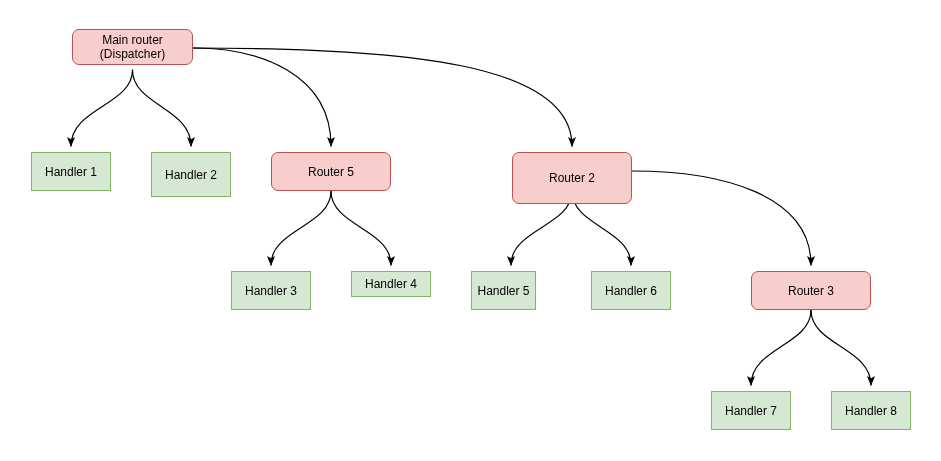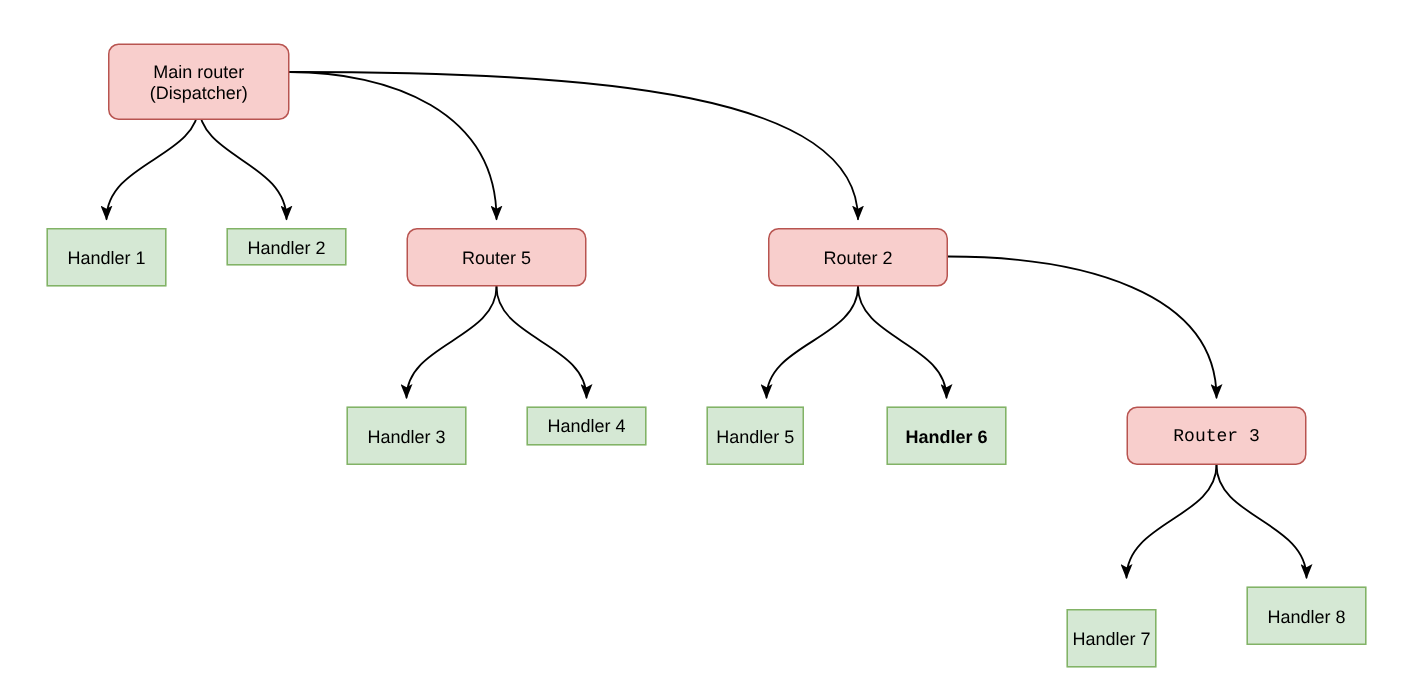--- a/index.html
+++ b/index.html
@@ -74,28 +74,28 @@
         <path d="M 331 191 C 331 226, 391 229, 391 265" fill="none" stroke="#000000" stroke-width="1.2" stroke-linecap="round" marker-end="url(#arrowhead)"></path>
         <path d="M 572 191 C 572 226, 511 229, 511 265" fill="none" stroke="#000000" stroke-width="1.2" stroke-linecap="round" marker-end="url(#arrowhead)"></path>
         <path d="M 572 191 C 572 226, 631 229, 631 265" fill="none" stroke="#000000" stroke-width="1.2" stroke-linecap="round" marker-end="url(#arrowhead)"></path>
         <path d="M 632 171 C 720 171, 811 194, 811 265" fill="none" stroke="#000000" stroke-width="1.2" stroke-linecap="round" marker-end="url(#arrowhead)"></path>
         <path d="M 811 310 C 811 345, 751 348, 751 385" fill="none" stroke="#000000" stroke-width="1.2" stroke-linecap="round" marker-end="url(#arrowhead)"></path>
         <path d="M 811 310 C 811 345, 871 348, 871 385" fill="none" stroke="#000000" stroke-width="1.2" stroke-linecap="round" marker-end="url(#arrowhead)"></path>
       </g>
   </svg>
 
   <div id="nodes-layer">
-      <div class="node router" style="left: 72px; top: 29px; width: 121px; height: 51px;"><span class="node-label">Main router
+      <div class="node router" style="left: 72px; top: 29px; width: 121px; height: 36px;"><span class="node-label">Main router
 (Dispatcher)</span></div>
       <div class="node handler" style="left: 31px; top: 152px; width: 80px; height: 39px;"><span class="node-label">Handler 1</span></div>
-      <div class="node handler" style="left: 151px; top: 152px; width: 80px; height: 25px;"><span class="node-label">Handler 2</span></div>
+      <div class="node handler" style="left: 151px; top: 152px; width: 80px; height: 45px;"><span class="node-label">Handler 2</span></div>
       <div class="node router" style="left: 271px; top: 152px; width: 120px; height: 39px;"><span class="node-label">Router 5</span></div>
-      <div class="node router" style="left: 512px; top: 152px; width: 120px; height: 39px;"><span class="node-label">Router 2</span></div>
+      <div class="node router" style="left: 512px; top: 152px; width: 120px; height: 52px;"><span class="node-label">Router 2</span></div>
       <div class="node handler" style="left: 231px; top: 271px; width: 80px; height: 39px;"><span class="node-label">Handler 3</span></div>
       <div class="node handler" style="left: 351px; top: 271px; width: 80px; height: 26px;"><span class="node-label">Handler 4</span></div>
       <div class="node handler" style="left: 471px; top: 271px; width: 65px; height: 39px;"><span class="node-label">Handler 5</span></div>
-      <div class="node handler" style="left: 591px; top: 271px; width: 80px; height: 39px; font-weight: bold;"><span class="node-label">Handler 6</span></div>
-      <div class="node router" style="left: 751px; top: 271px; width: 120px; height: 39px; font-family: Liberation Mono, monospace;"><span class="node-label">Router 3</span></div>
-      <div class="node handler" style="left: 711px; top: 391px; width: 60px; height: 39px; margin-top: 15px;"><span class="node-label">Handler 7</span></div>
+      <div class="node handler" style="left: 591px; top: 271px; width: 80px; height: 39px;"><span class="node-label">Handler 6</span></div>
+      <div class="node router" style="left: 751px; top: 271px; width: 120px; height: 39px;"><span class="node-label">Router 3</span></div>
+      <div class="node handler" style="left: 711px; top: 391px; width: 80px; height: 39px;"><span class="node-label">Handler 7</span></div>
       <div class="node handler" style="left: 831px; top: 391px; width: 80px; height: 39px;"><span class="node-label">Handler 8</span></div>
     </div>
 
 </div>
 
 </body></html>

